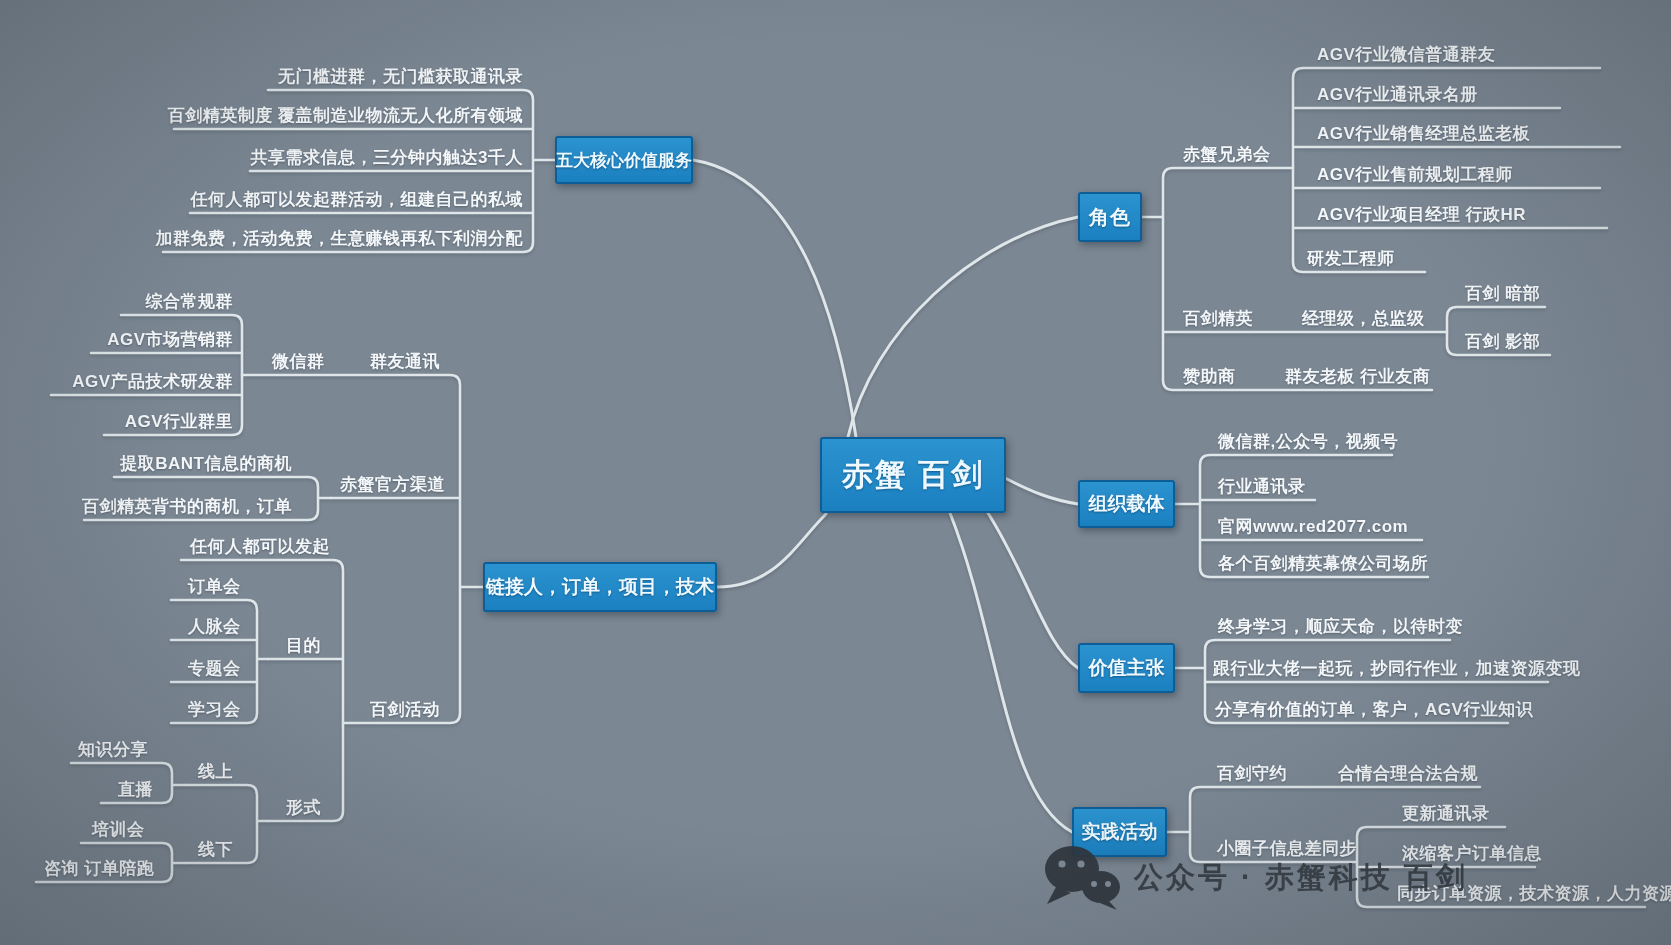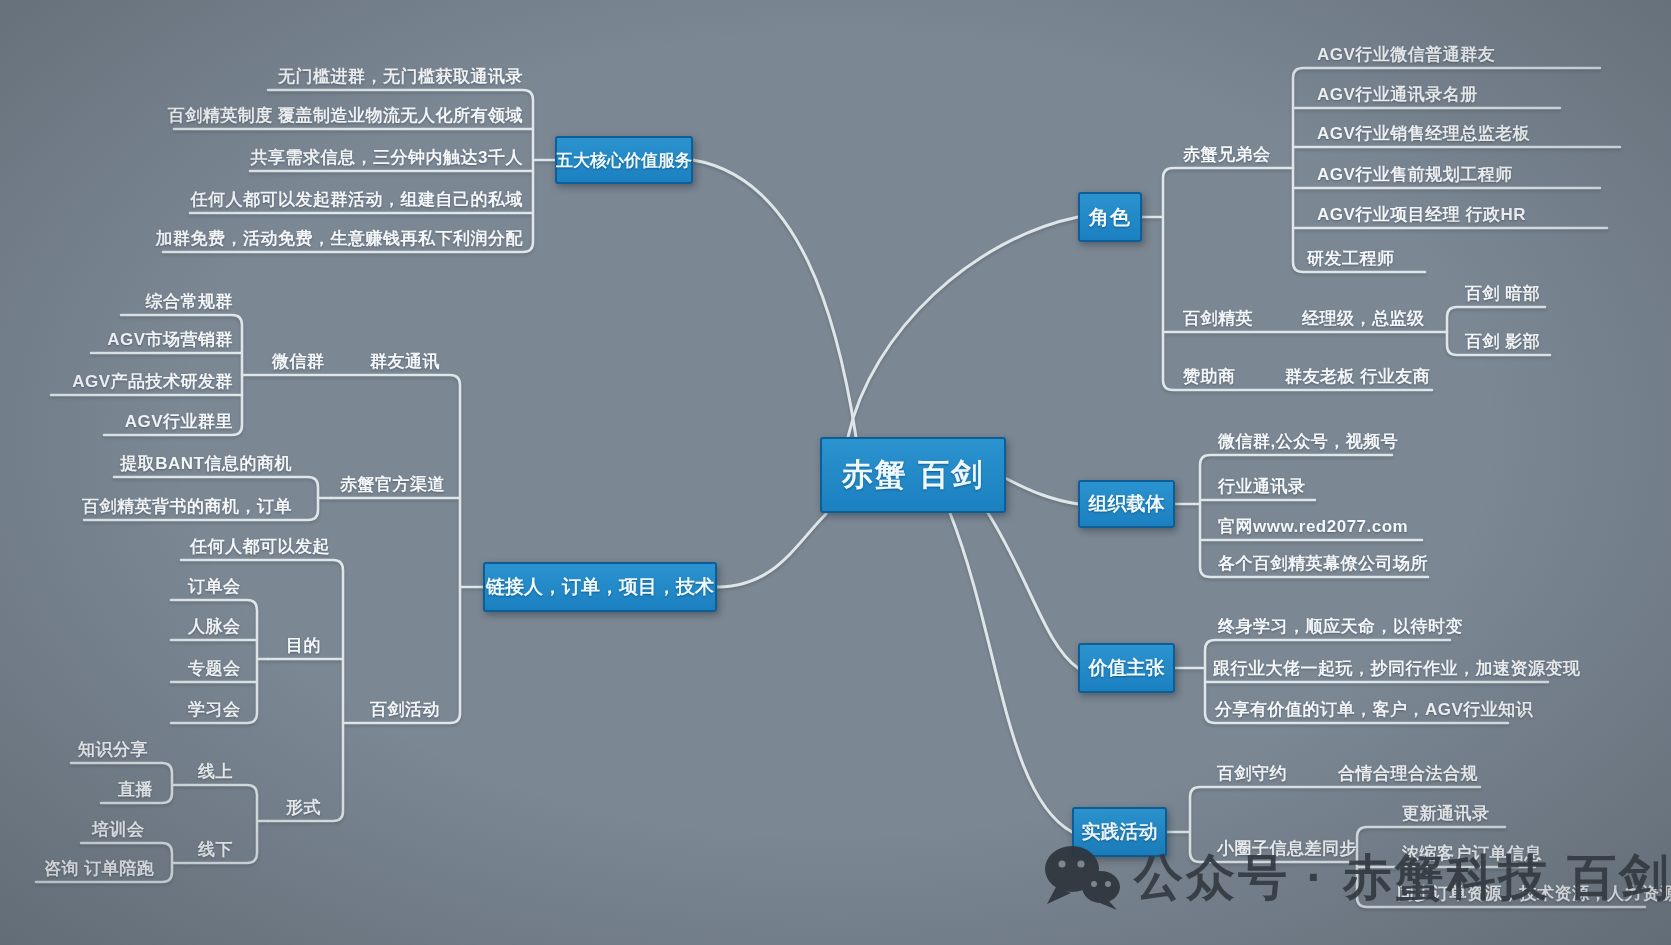--- a/index.html
+++ b/index.html
@@ -32,21 +32,21 @@
   #link-box{left:483px;top:562px;width:234px;height:50px;font-size:19px;letter-spacing:0;}
   #roles-box{left:1078px;top:192px;width:64px;height:50px;font-size:20px;}
   #carrier-box{left:1078px;top:480px;width:97px;height:48px;font-size:19px;letter-spacing:0;}
   #value-box{left:1078px;top:643px;width:97px;height:50px;font-size:19px;letter-spacing:0;}
   #practice-box{left:1072px;top:807px;width:95px;height:50px;font-size:19px;letter-spacing:0;}
   #watermark{
     position:absolute;left:1042px;top:844px;z-index:6;display:flex;align-items:center;
     opacity:.92;pointer-events:none;
   }
   #watermark .wm-text{
-    margin-left:12px;color:#343a41;font-weight:bold;font-size:49px;
+    margin-left:12px;color:#343a41;font-weight:bold;font-size:29px;
     letter-spacing:3px;white-space:nowrap;line-height:60px;
   }
 </style>
 </head>
 <body>
 
 <div id="stage">
 
   <svg class="lines" width="1671" height="945" viewBox="0 0 1671 945">
     <g stroke="#dfe6ea" stroke-width="2.6" fill="none" stroke-linecap="round">

